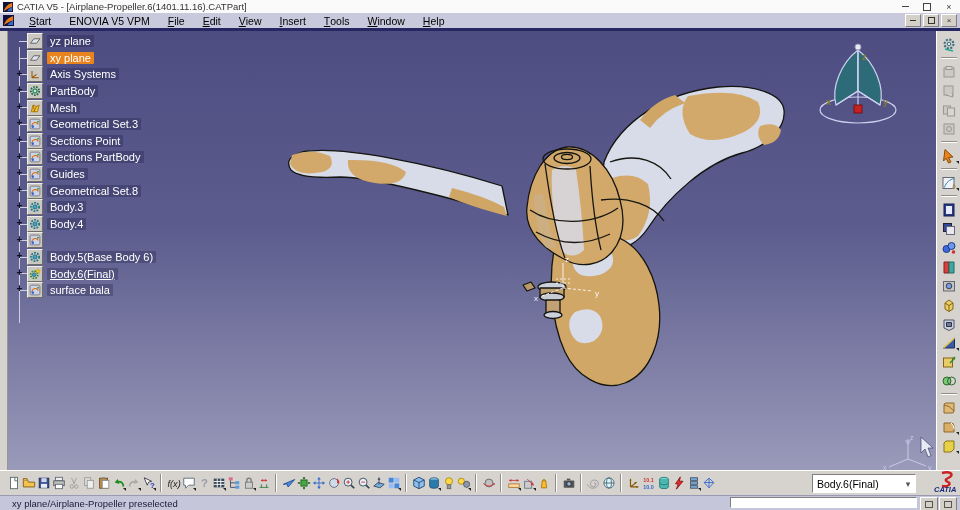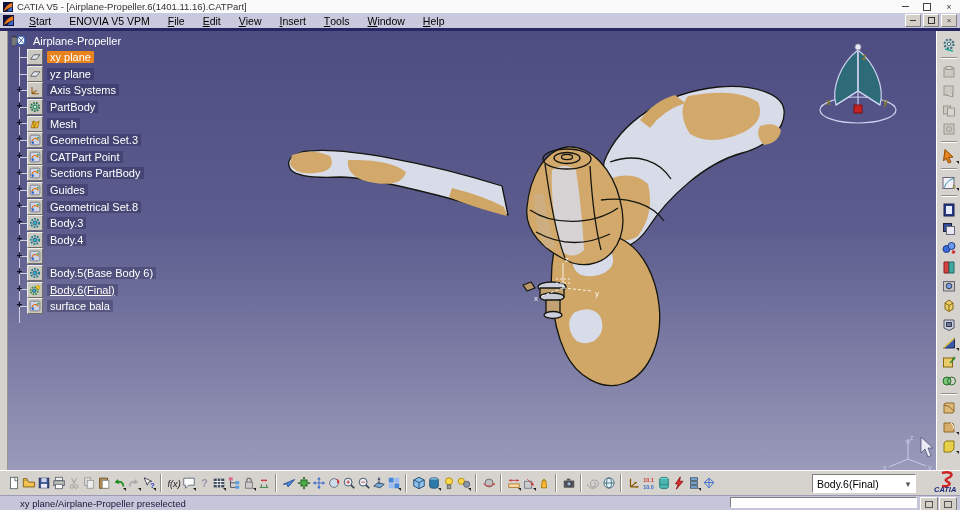--- a/index.html
+++ b/index.html
@@ -63,21 +63,21 @@
   #body-combo{position:absolute;right:44px;top:474px;width:102px;height:17px;background:#fff;
               border:1px solid;border-color:#808080 #fff #fff #808080;display:flex;align-items:center;
               font-size:10.5px;color:#000;}
   #body-combo .val{flex:1;padding-left:4px;white-space:nowrap;overflow:hidden;}
   #body-combo .chev{width:14px;color:#555;font-size:9px;text-align:center;}
   #brand{position:absolute;right:2px;top:471px;width:38px;height:23px;}
   
   #statusbar{position:absolute;left:0;top:495px;width:960px;height:15px;background:#c6c6da;
              border-top:1px solid #9a9ab4;display:flex;align-items:center;font-size:9.5px;color:#1a1a3a;
              box-sizing:border-box;}
-  #status-msg{padding-left:20px;flex:0 0 auto;}
+  #status-msg{padding-left:12px;flex:0 0 auto;}
   #cmd-input{position:absolute;left:730px;top:497px;width:187px;height:11px;border:1px solid;
              border-color:#808080 #fff #fff #808080;background:#fff;font-size:9px;padding:0 2px;box-sizing:border-box;}
   .sb-btn{position:absolute;top:497px;width:16px;height:12px;background:#d4d0c8;border:1px solid;
           border-color:#fff #808080 #808080 #fff;display:flex;align-items:center;justify-content:center;}
   .sb-btn .box{width:6px;height:5px;border:1px solid #555;}
 </style>
 </head>
 <body>
 
 <div id="app">
@@ -224,48 +224,38 @@
         <circle cx="45" cy="14" r="3" fill="#e8e8f0" stroke="#9a9ab8"></circle>
         <rect x="41" y="72" width="8" height="8" fill="#c42222" stroke="#7a1010"></rect>
         <g font-size="9" fill="#8a7a2a" font-weight="bold">
           <text x="49" y="27">z</text>
           <text x="13" y="72">x</text>
           <text x="70" y="72">y</text>
         </g>
       </svg>
 
       <div id="tree">
-          <div class="troot">
-            <span class="ticon" style="margin-left:4px;background:transparent;border:none;">
-              <svg viewBox="0 0 16 16" width="15" height="15" stroke-width="1">
-                <path d="M2 13.5A5.5 5.5 0 117.5 7" fill="#777" stroke="#222"></path>
-                <rect x="6.5" y="2" width="8" height="9.5" fill="#fff" stroke="#2255aa"></rect>
-                <path d="M6.5 2l8 9.5M14.5 2l-8 9.5" stroke="#2255aa"></path>
-              </svg>
-            </span>
-            <span class="tlabel">Airplane-Propeller</span>
-          </div>
           <div class="trunk" style="left: 11px; top: 14px; height: 275.6px;"></div>
           <div class="trow">
             <span class="stub" style="left:11px;top:8px;width:8px;"></span>
             <span class="ticon" style="margin-left:19px;">
               <svg viewBox="0 0 16 16" width="12" height="12" stroke-width="1">
                 <path d="M2 11l4.5-6h8l-4.5 6z" fill="#dfe3ee" stroke="#444"></path>
               </svg>
             </span>
+            <span class="tlabel">yz plane</span>
+          </div>
+          <div class="trow">
+            <span class="stub" style="left:11px;top:8px;width:8px;"></span>
+            <span class="ticon" style="margin-left:19px;">
+              <svg viewBox="0 0 16 16" width="12" height="12" stroke-width="1">
+                <path d="M2 11l4.5-6h8l-4.5 6z" fill="#dfe3ee" stroke="#444"></path>
+              </svg>
+            </span>
             <span class="tlabel sel">xy plane</span>
-          </div>
-          <div class="trow">
-            <span class="stub" style="left:11px;top:8px;width:8px;"></span>
-            <span class="ticon" style="margin-left:19px;">
-              <svg viewBox="0 0 16 16" width="12" height="12" stroke-width="1">
-                <path d="M2 11l4.5-6h8l-4.5 6z" fill="#dfe3ee" stroke="#444"></path>
-              </svg>
-            </span>
-            <span class="tlabel">yz plane</span>
           </div>
           <div class="trow">
             <span class="stub" style="left:11px;top:8px;width:8px;"></span>
             <span class="expander" style="left:7px;top:3.5px;">+</span>
             <span class="ticon" style="margin-left:19px;">
               <svg viewBox="0 0 16 16" width="12" height="12" stroke-width="1">
                 <path d="M4 13V4m0 9h9M4 13l6-4.5" stroke="#995500" fill="none" stroke-width="1.4"></path>
               </svg>
             </span>
             <span class="tlabel">Axis Systems</span>
@@ -310,21 +300,21 @@
             <span class="stub" style="left:11px;top:8px;width:8px;"></span>
             <span class="expander" style="left:7px;top:3.5px;">+</span>
             <span class="ticon" style="margin-left:19px;">
               <svg viewBox="0 0 16 16" width="12" height="12" stroke-width="1">
                 <rect x="1.5" y="1.5" width="13" height="13" rx="2" fill="#ccd3e6" stroke="#667"></rect>
                 <path d="M3.5 10.5c2-5.5 6.5-5.5 9-2" fill="none" stroke="#dd6600" stroke-width="1.4"></path>
                 <circle cx="5" cy="11.5" r="1.7" fill="#3366cc"></circle>
                 <circle cx="12" cy="5" r="1.4" fill="#44aa44"></circle>
               </svg>
             </span>
-            <span class="tlabel">CATPart Point</span>
+            <span class="tlabel">Sections Point</span>
           </div>
           <div class="trow">
             <span class="stub" style="left:11px;top:8px;width:8px;"></span>
             <span class="expander" style="left:7px;top:3.5px;">+</span>
             <span class="ticon" style="margin-left:19px;">
               <svg viewBox="0 0 16 16" width="12" height="12" stroke-width="1">
                 <rect x="1.5" y="1.5" width="13" height="13" rx="2" fill="#ccd3e6" stroke="#667"></rect>
                 <path d="M3.5 10.5c2-5.5 6.5-5.5 9-2" fill="none" stroke="#dd6600" stroke-width="1.4"></path>
                 <circle cx="5" cy="11.5" r="1.7" fill="#3366cc"></circle>
                 <circle cx="12" cy="5" r="1.4" fill="#44aa44"></circle>

